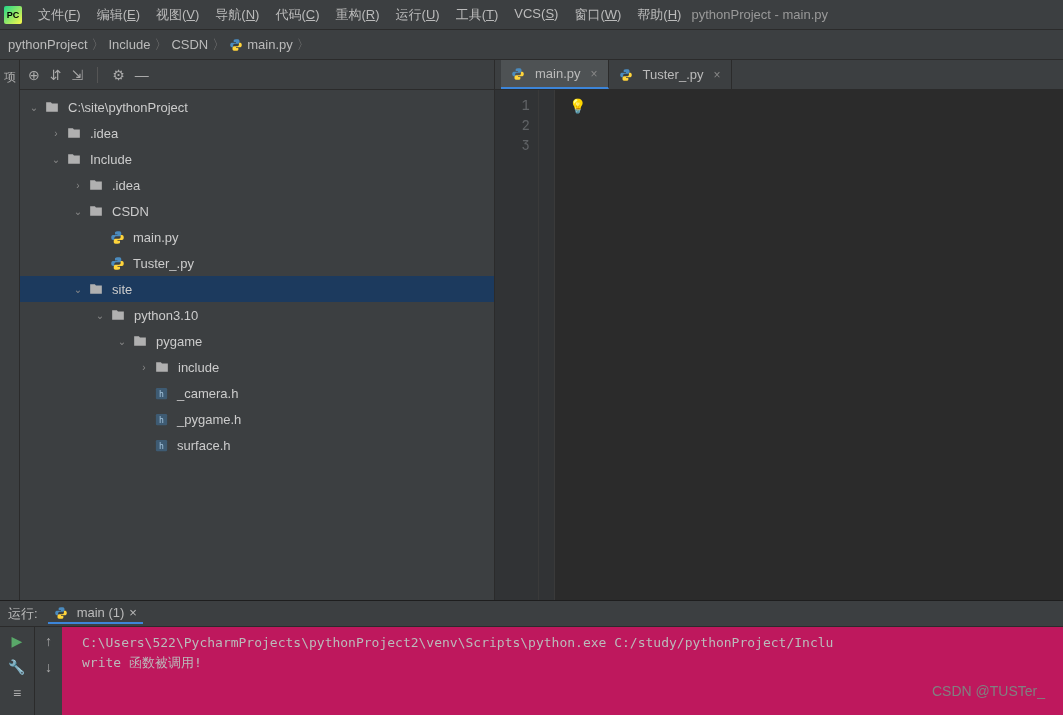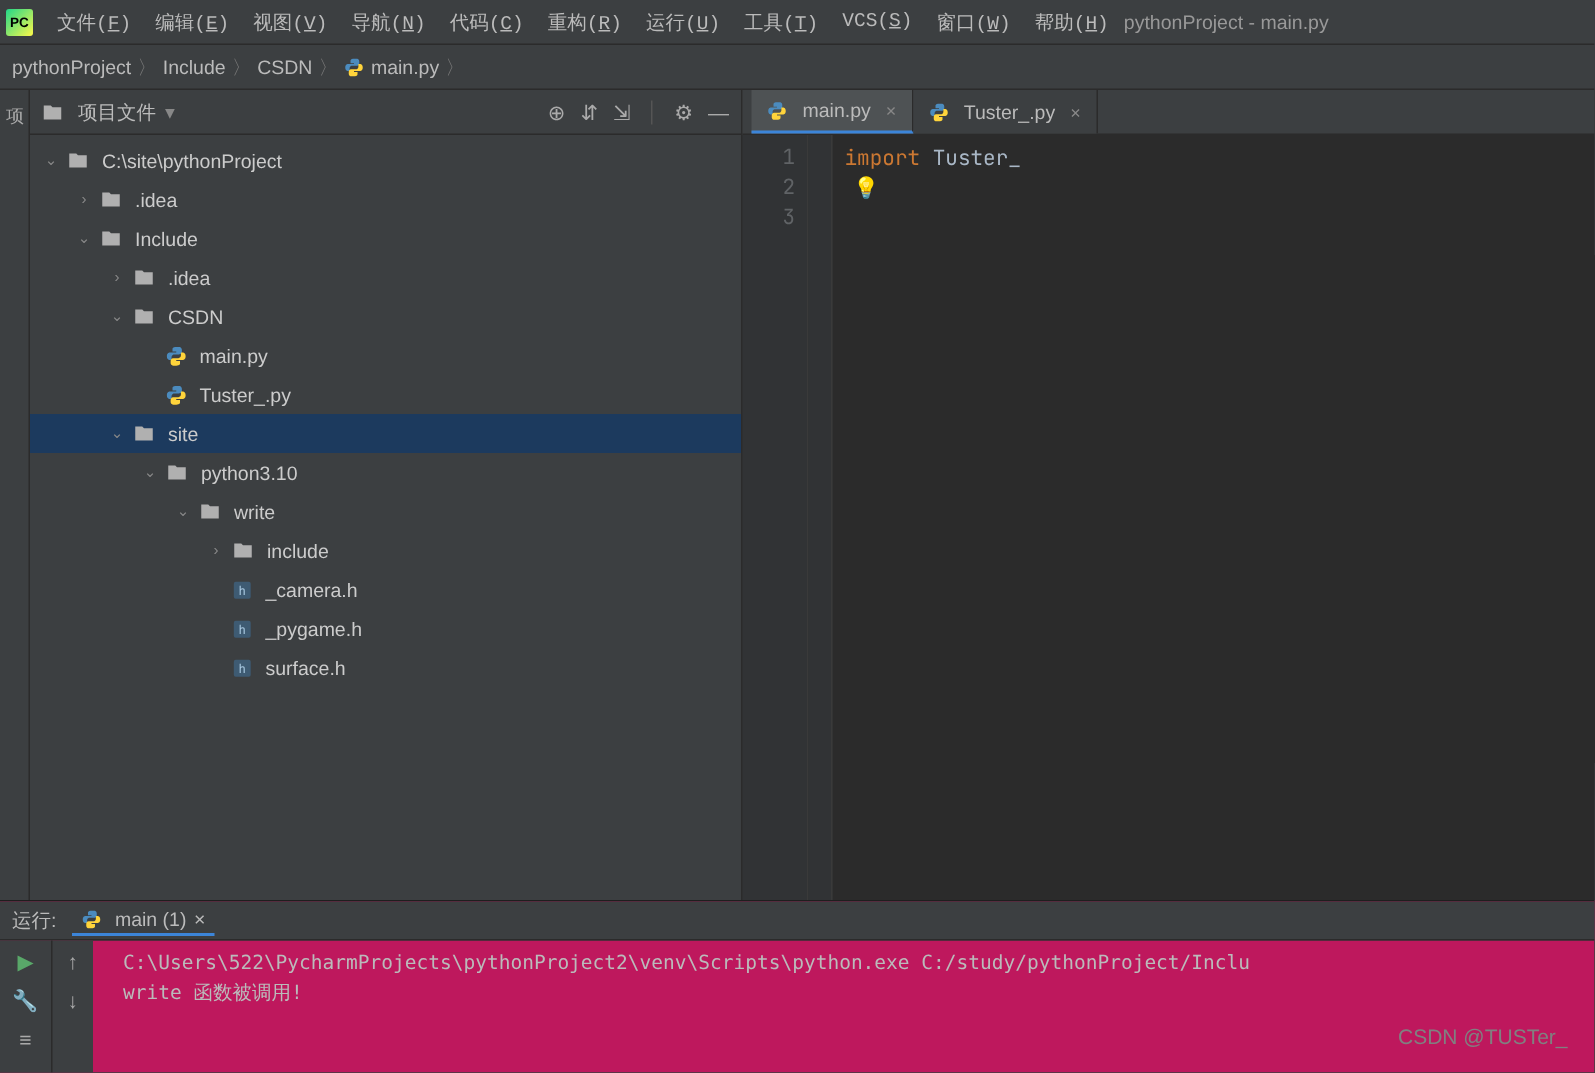--- a/index.html
+++ b/index.html
@@ -174,21 +174,21 @@
   color:#808080; font-size:14px;
 }
 svg { display:block; }
 .divider { width:1px; height:16px; background:#555; margin:0 4px; }
 </style>
 </head>
 <body>
 
 <div class="menubar">
   <div class="appicon">PC</div>
-  <div id="menu-items" style="display: flex; font-family: Liberation Mono, monospace;">
+  <div id="menu-items" style="display: flex;">
       <span class="menu-item">文件(<u>F</u>)</span>
       <span class="menu-item">编辑(<u>E</u>)</span>
       <span class="menu-item">视图(<u>V</u>)</span>
       <span class="menu-item">导航(<u>N</u>)</span>
       <span class="menu-item">代码(<u>C</u>)</span>
       <span class="menu-item">重构(<u>R</u>)</span>
       <span class="menu-item">运行(<u>U</u>)</span>
       <span class="menu-item">工具(<u>T</u>)</span>
       <span class="menu-item">VCS(<u>S</u>)</span>
       <span class="menu-item">窗口(<u>W</u>)</span>
@@ -206,29 +206,20 @@
       </span><span class="crumb">main.py</span><span class="crumb-sep">〉</span></span>
 </div>
 
 <div class="main">
   <div class="left-gutter">
     <span class="gutter-item">项</span>
   </div>
 
   <div class="project-panel">
     <div class="panel-header">
-      <div class="panel-title">
-        <span class="folder-icon">
-          <svg width="14" height="14" viewBox="0 0 24 24" fill="#b0b0b0">
-              <path d="M10 4H2v16h20V6H12l-2-2z"></path>
-            </svg>
-        </span>
-        <span>项目文件</span>
-        <span style="color:#888;">▾</span>
-      </div>
       <div class="panel-toolbar">
         <span class="tool">⊕</span>
         <span class="tool">⇵</span>
         <span class="tool">⇲</span>
         <span class="divider"></span>
         <span class="tool">⚙</span>
         <span class="tool">—</span>
       </div>
     </div>
     <div class="tree" id="tree">
@@ -315,21 +306,21 @@
           </span>
           <span class="tree-label">python3.10</span>
         </div>
         <div class="tree-row" style="padding-left: 96px;">
           <span class="chevron">⌄</span>
           <span class="folder-icon">
             <svg width="16" height="14" viewBox="0 0 24 24" fill="#b0b0b0">
               <path d="M10 4H2v16h20V6H12l-2-2z"></path>
             </svg>
           </span>
-          <span class="tree-label">write</span>
+          <span class="tree-label">pygame</span>
         </div>
         <div class="tree-row" style="padding-left: 118px;">
           <span class="chevron">›</span>
           <span class="folder-icon">
             <svg width="16" height="14" viewBox="0 0 24 24" fill="#b0b0b0">
               <path d="M10 4H2v16h20V6H12l-2-2z"></path>
             </svg>
           </span>
           <span class="tree-label">include</span>
         </div>
@@ -390,21 +381,20 @@
         </div>
       </div>
     <div class="editor-body">
       <div class="gutter-nums" id="linenums">
           <div style="height: 20px;">1</div>
           <div style="height: 20px;">2</div>
           <div style="height: 20px;">3</div>
         </div>
       <div class="gutter-extra"></div>
       <div class="code" id="code">
-          <div class="code-line"><span class="kw">import </span><span class="ident">Tuster_</span></div>
           <div class="code-line"><span class="bulb">💡</span></div>
         </div>
     </div>
   </div>
 </div>
 
 <div class="run-panel">
   <div class="run-tabs">
     <span class="run-label">运行:</span>
     <span class="run-tab">

